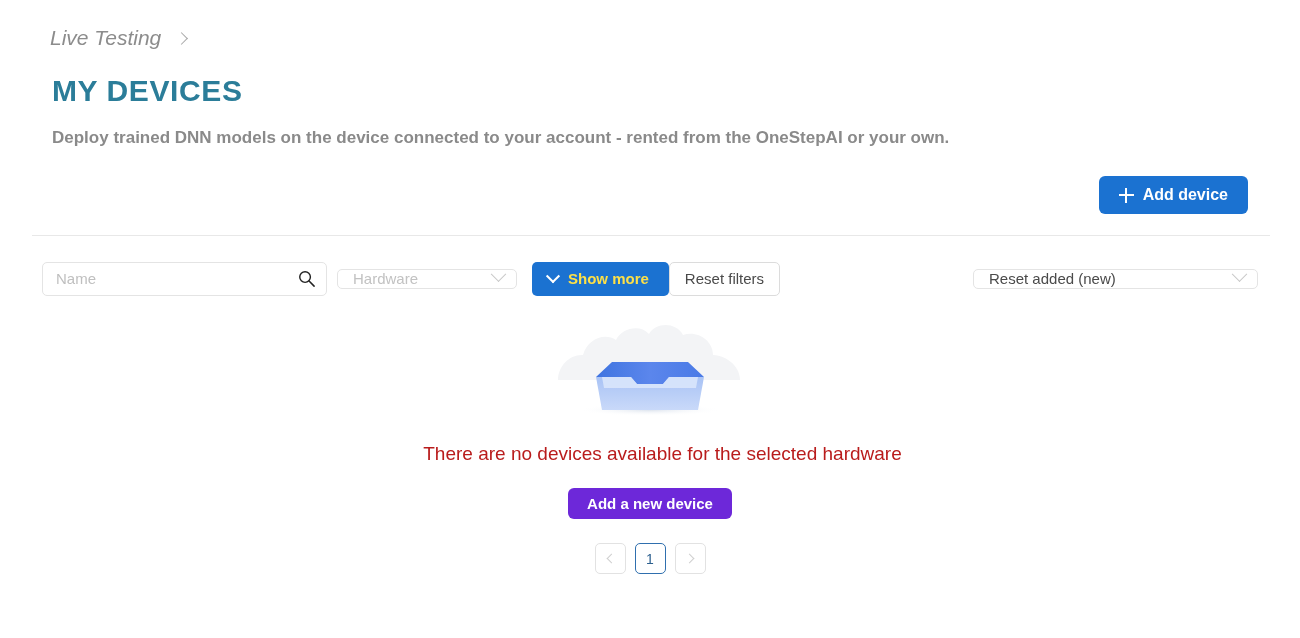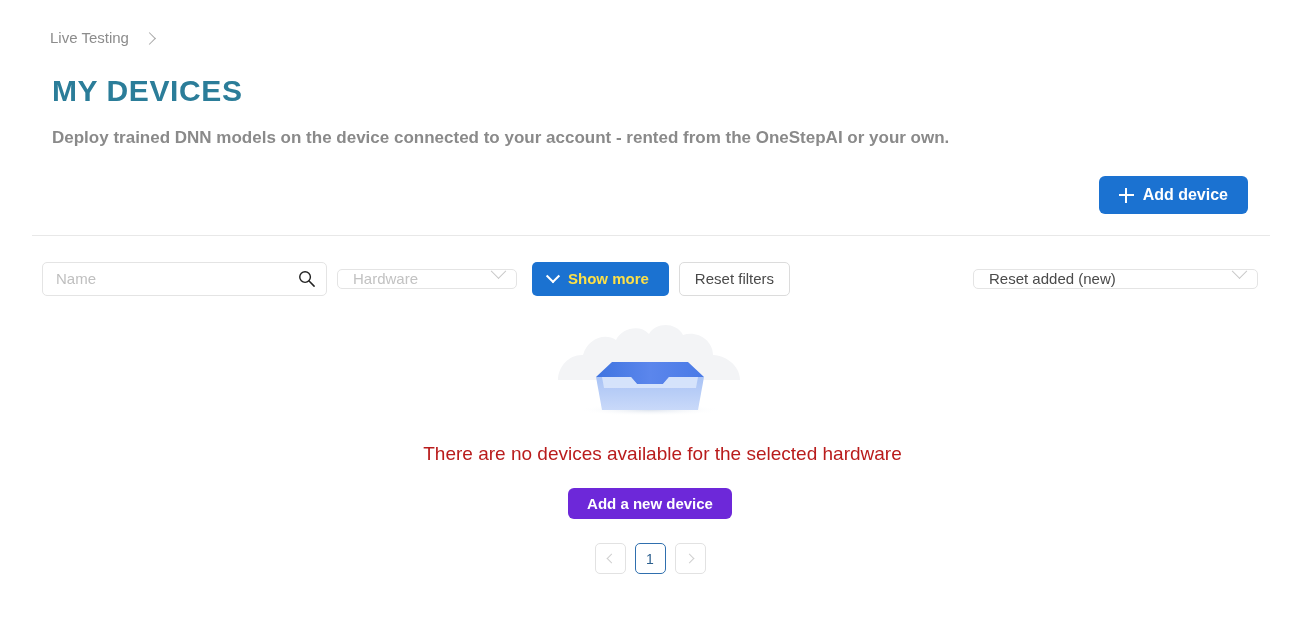--- a/index.html
+++ b/index.html
@@ -13,22 +13,23 @@
     overflow: hidden;
     position: relative;
   }
 
   
   .page-head {
     padding: 28px 32px 0 50px;
   }
   .breadcrumb {
     display: flex; align-items: center; gap: 16px;
-    font-size: 15px; color: #8c8c8c; line-height: 20px;
+    font-size: 21px; color: #8c8c8c; line-height: 20px;
     height: 20px;
+    font-style: italic;
   }
   .breadcrumb-link { color: #8c8c8c; cursor: pointer; }
   .crumb-chevron {
     display: inline-block; width: 9px; height: 9px;
     border-top: 1.6px solid #a8a8a8;
     border-right: 1.6px solid #a8a8a8;
     transform: rotate(45deg);
     position: relative; top: 0px;
   }
   .page-title {
@@ -121,21 +122,21 @@
   .select-wrap {
     position: relative;
     height: 34px;
     display: inline-flex; align-items: center;
   }
   .select-box {
     height: 20px;
     border: 1px solid #e4e4e4;
     border-radius: 5px;
     background: #fff;
-    display: flex; align-items: flex-start;
+    display: flex; align-items: center;
     padding: 0 12px 0 15px;
     font-size: 15px;
     cursor: pointer;
     justify-content: space-between;
   }
   .select-hardware { width: 180px; margin-left: 10px; color: #c2c2c2; }
   .select-sort { width: 285px; color: #4a4a4a; }
   .chev-down {
     width: 11px; height: 11px;
     border-right: 1.5px solid #c9c9c9;
@@ -162,21 +163,20 @@
     cursor: pointer;
   }
   .chev-down-white {
     width: 10px; height: 10px;
     border-right: 2px solid #fff;
     border-bottom: 2px solid #fff;
     transform: rotate(45deg) translate(-2px,-2px);
     flex: none;
   }
   .btn-reset {
-    margin-left: 10px;
     background: #fff;
     color: #4a4a4a;
     border: 1px solid #dcdcdc;
     border-radius: 5px;
     height: 34px;
     padding: 0 15px;
     font-family: "Liberation Sans", sans-serif;
     font-size: 15px;
     cursor: pointer;
   }

